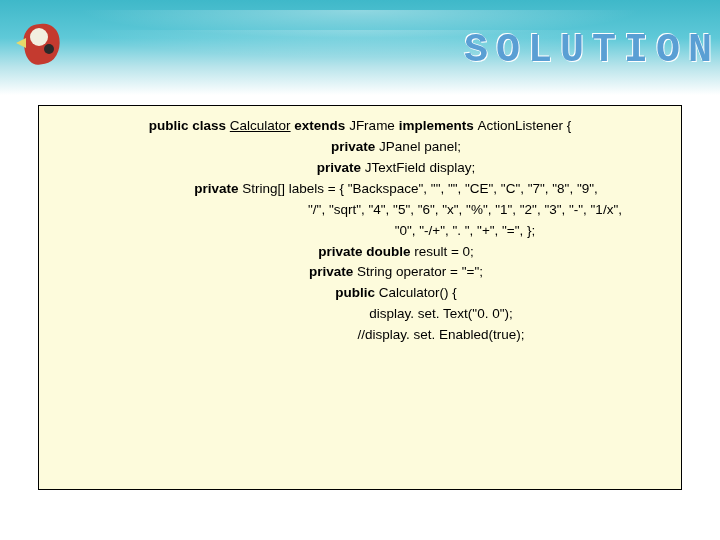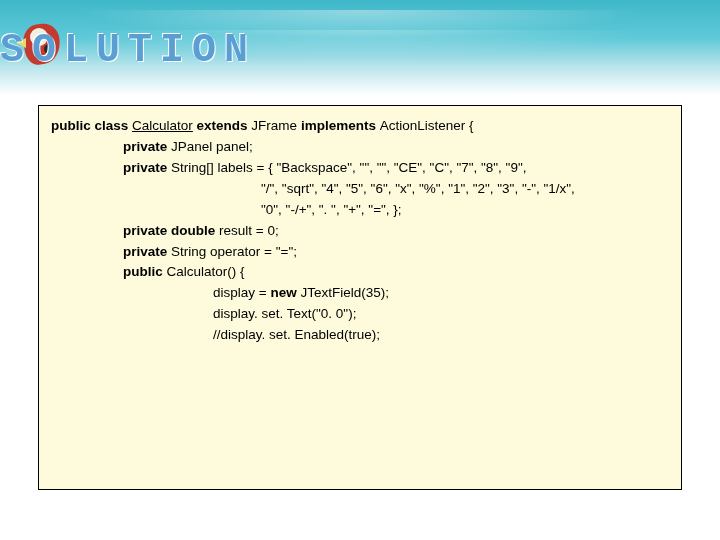--- a/index.html
+++ b/index.html
@@ -57,42 +57,43 @@
     position: absolute;
     width: 0; height: 0;
     left: -2px; top: 20px;
     border-top: 5px solid transparent;
     border-bottom: 5px solid transparent;
     border-right: 10px solid #e6d86a;
   }
   .title {
     position: absolute;
     top: 28px;
-    left: 0; right: 12px;
-    text-align: left;
+    left: 0; right: 0;
+    text-align: right;
     font-family: "Courier New", monospace;
     font-size: 40px;
     font-weight: bold;
     letter-spacing: 8px;
     color: #5a9fd4;
     text-shadow: 1px 1px 0 #fff, -1px -1px 0 #fff;
   }
   .code-box {
     position: absolute;
     top: 105px;
     left: 38px;
     right: 38px;
     bottom: 50px;
     background: #fdfbdc;
     border: 1.5px solid #000;
     padding: 10px 12px;
     font-family: Verdana, Arial, sans-serif;
     font-size: 13.5px;
     line-height: 1.55;
     color: #000;
+    text-align: center;
   }
   .code-box .line { white-space: pre; }
   .k { font-weight: bold; }
   .u { text-decoration: underline; }
   .ind1 { padding-left: 72px; }
   .ind2 { padding-left: 162px; }
   .ind3 { padding-left: 210px; }
 </style>
 </head>
 <body>
@@ -107,22 +108,22 @@
   <div class="spot1"></div>
   <div class="spot2"></div>
   <div class="beak"></div>
 </div>
 
 <div class="title">SOLUTION</div>
 
 <div class="code-box">
   <div class="line"><span class="k">public class </span><span class="u">Calculator</span><span class="k"> extends </span><span>JFrame </span><span class="k">implements </span><span>ActionListener {</span></div>
   <div class="line ind1"><span class="k">private </span><span>JPanel panel;</span></div>
+  <div class="line ind1"><span class="k">private </span><span>JTextField display;</span></div>
   <div class="line ind1"><span class="k">private </span><span>String[] labels = { "Backspace", "", "", "CE", "C", "7", "8", "9",</span></div>
   <div class="line ind3"><span>"/", "sqrt", "4", "5", "6", "x", "%", "1", "2", "3", "-", "1/x",</span></div>
   <div class="line ind3"><span>"0", "-/+", ". ", "+", "=", };</span></div>
   <div class="line ind1"><span class="k">private double </span><span>result = 0;</span></div>
   <div class="line ind1"><span class="k">private </span><span>String operator = "=";</span></div>
   <div class="line ind1"><span class="k">public </span><span>Calculator() {</span></div>
-  <div class="line ind2"><span>display = </span><span class="k">new </span><span>JTextField(35);</span></div>
   <div class="line ind2"><span>display. set. Text("0. 0");</span></div>
   <div class="line ind2"><span>//display. set. Enabled(true);</span></div>
 </div>
 
 </body></html>

